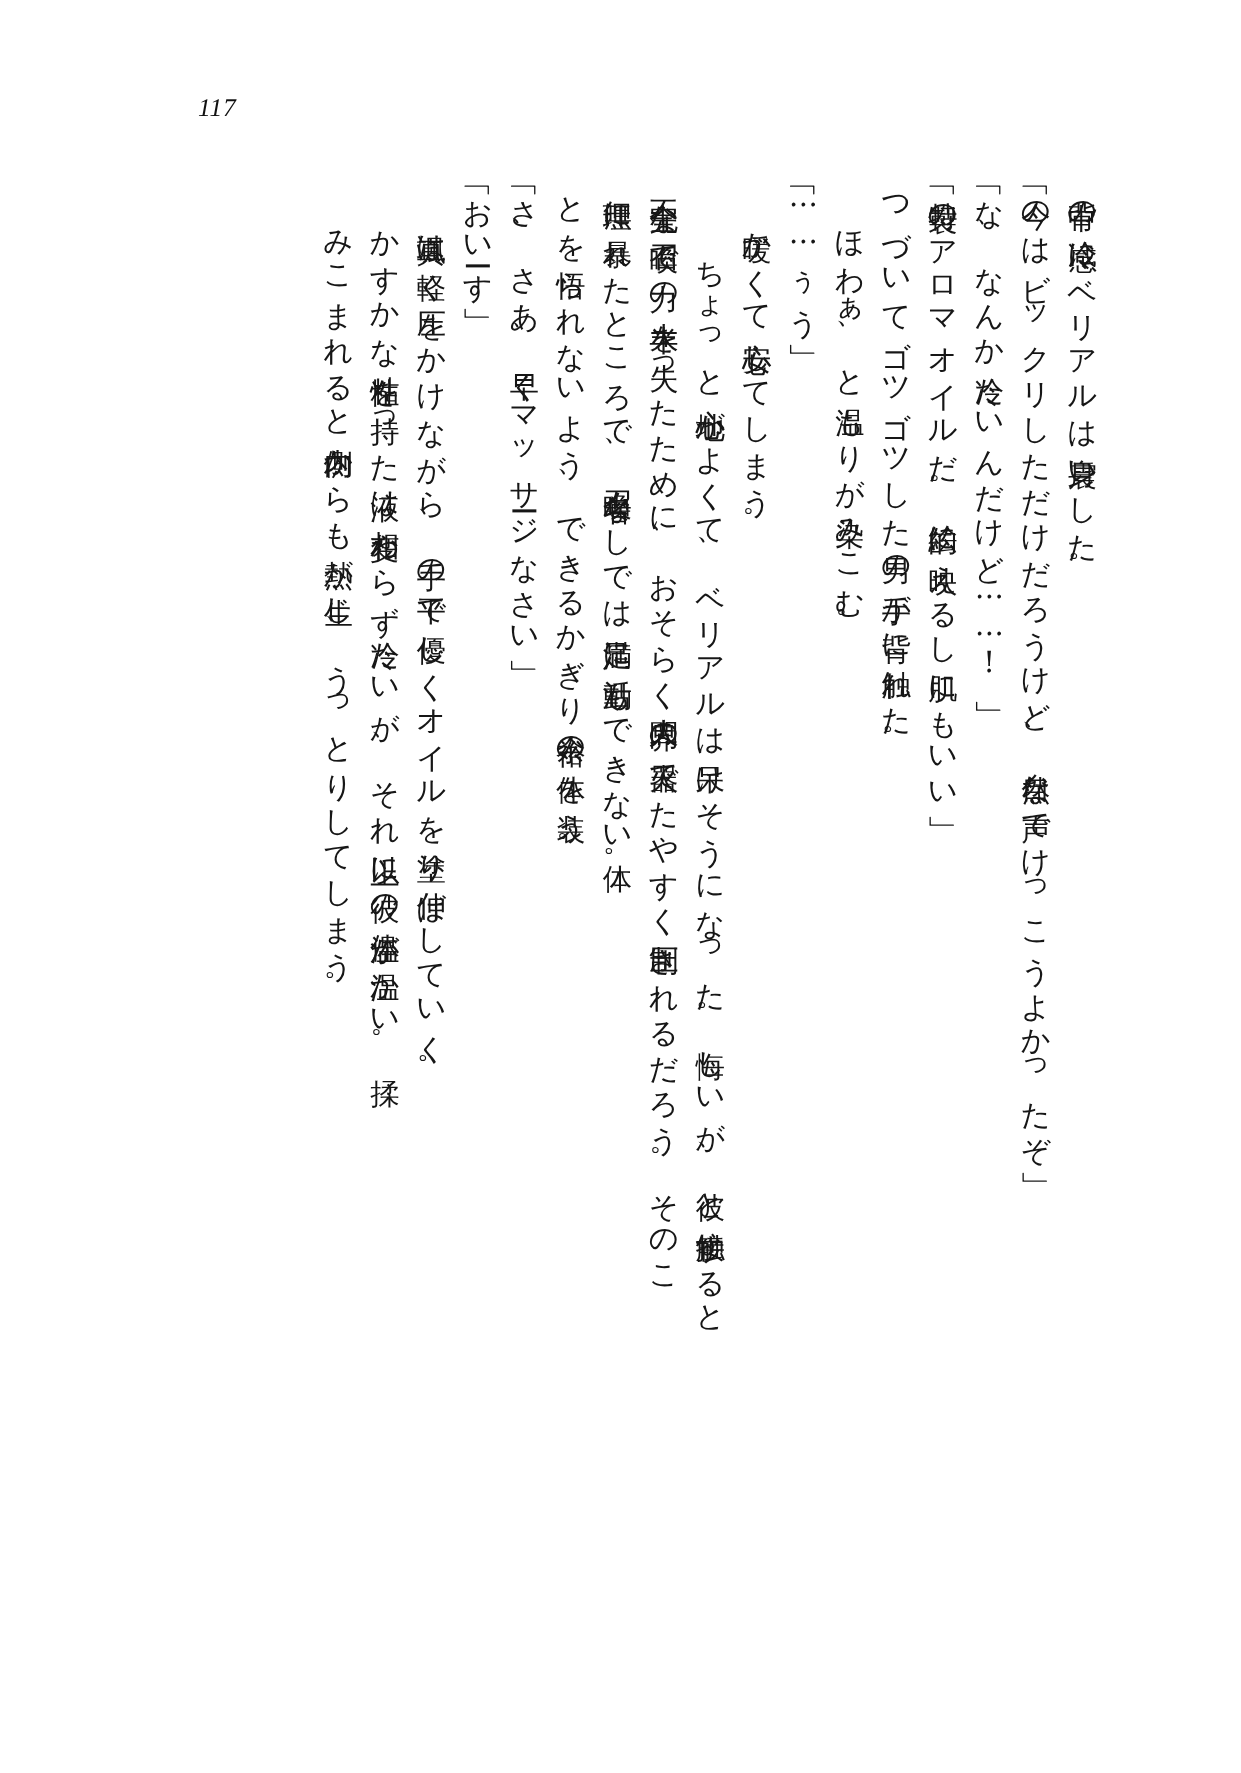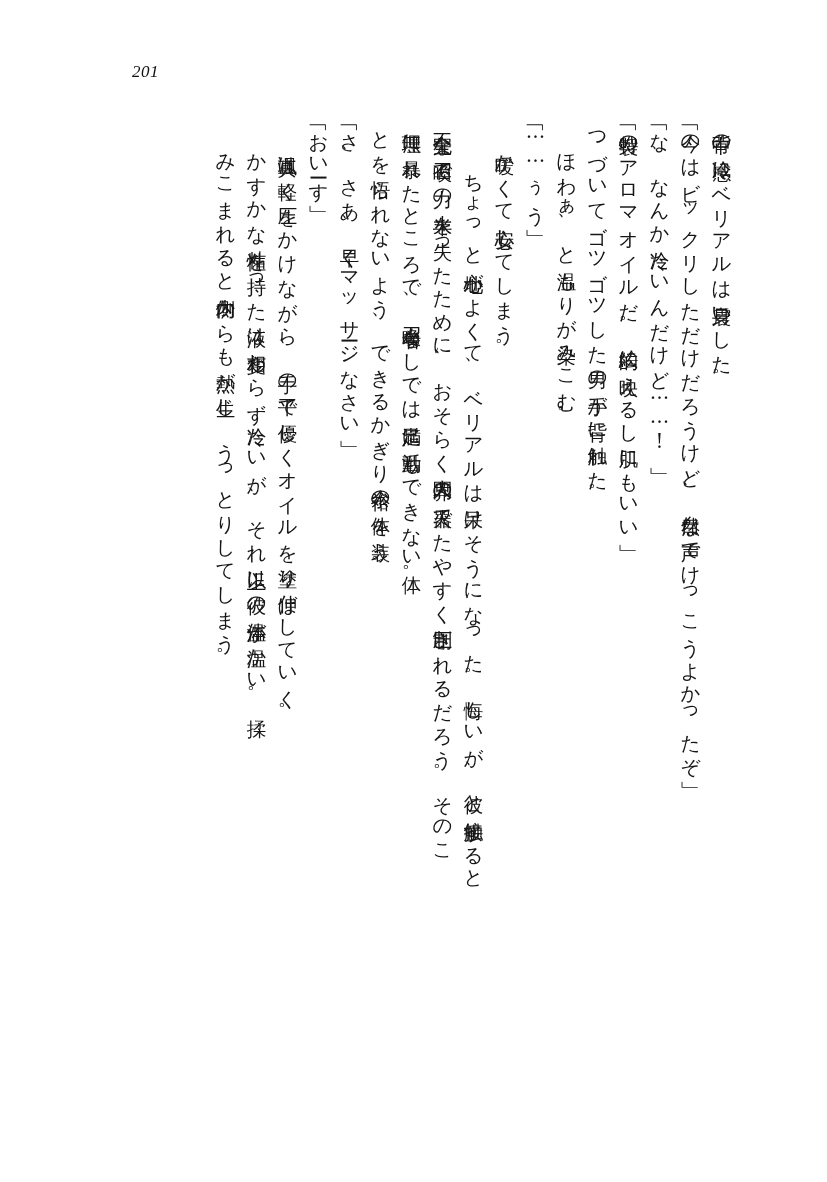--- a/index.html
+++ b/index.html
@@ -60,21 +60,21 @@
     padding-top: 22px;
   }
   .tcol.indent2 {
     padding-top: 43px;
   }
 </style>
 </head>
 <body>
 
 <div id="page">
-  <div id="page-number">201</div>
+  <div id="page-number">117</div>
   <div id="text-body">
       <div class="tcol">背中の冷感にベリアルは身震いした。</div>
       <div class="tcol">「今のはビックリしただけだろうけど、自然な声でけっこうよかったぞ」</div>
       <div class="tcol">「な、なんか冷たいんだけど……!」</div>
       <div class="tcol">「特製のアロマオイルだ。絵的に映えるし肌にもいい」</div>
       <div class="tcol">つづいてゴツゴツした男の手が背に触れた。</div>
       <div class="tcol indent">ほわぁ、と温もりが染みこむ。</div>
       <div class="tcol">「……ぅう」</div>
       <div class="tcol indent">暖かくて安心してしまう。</div>
       <div class="tcol indent2">ちょっと心地がよくて、ベリアルは呆けそうになった。悔しいが、彼と接触すると</div>

